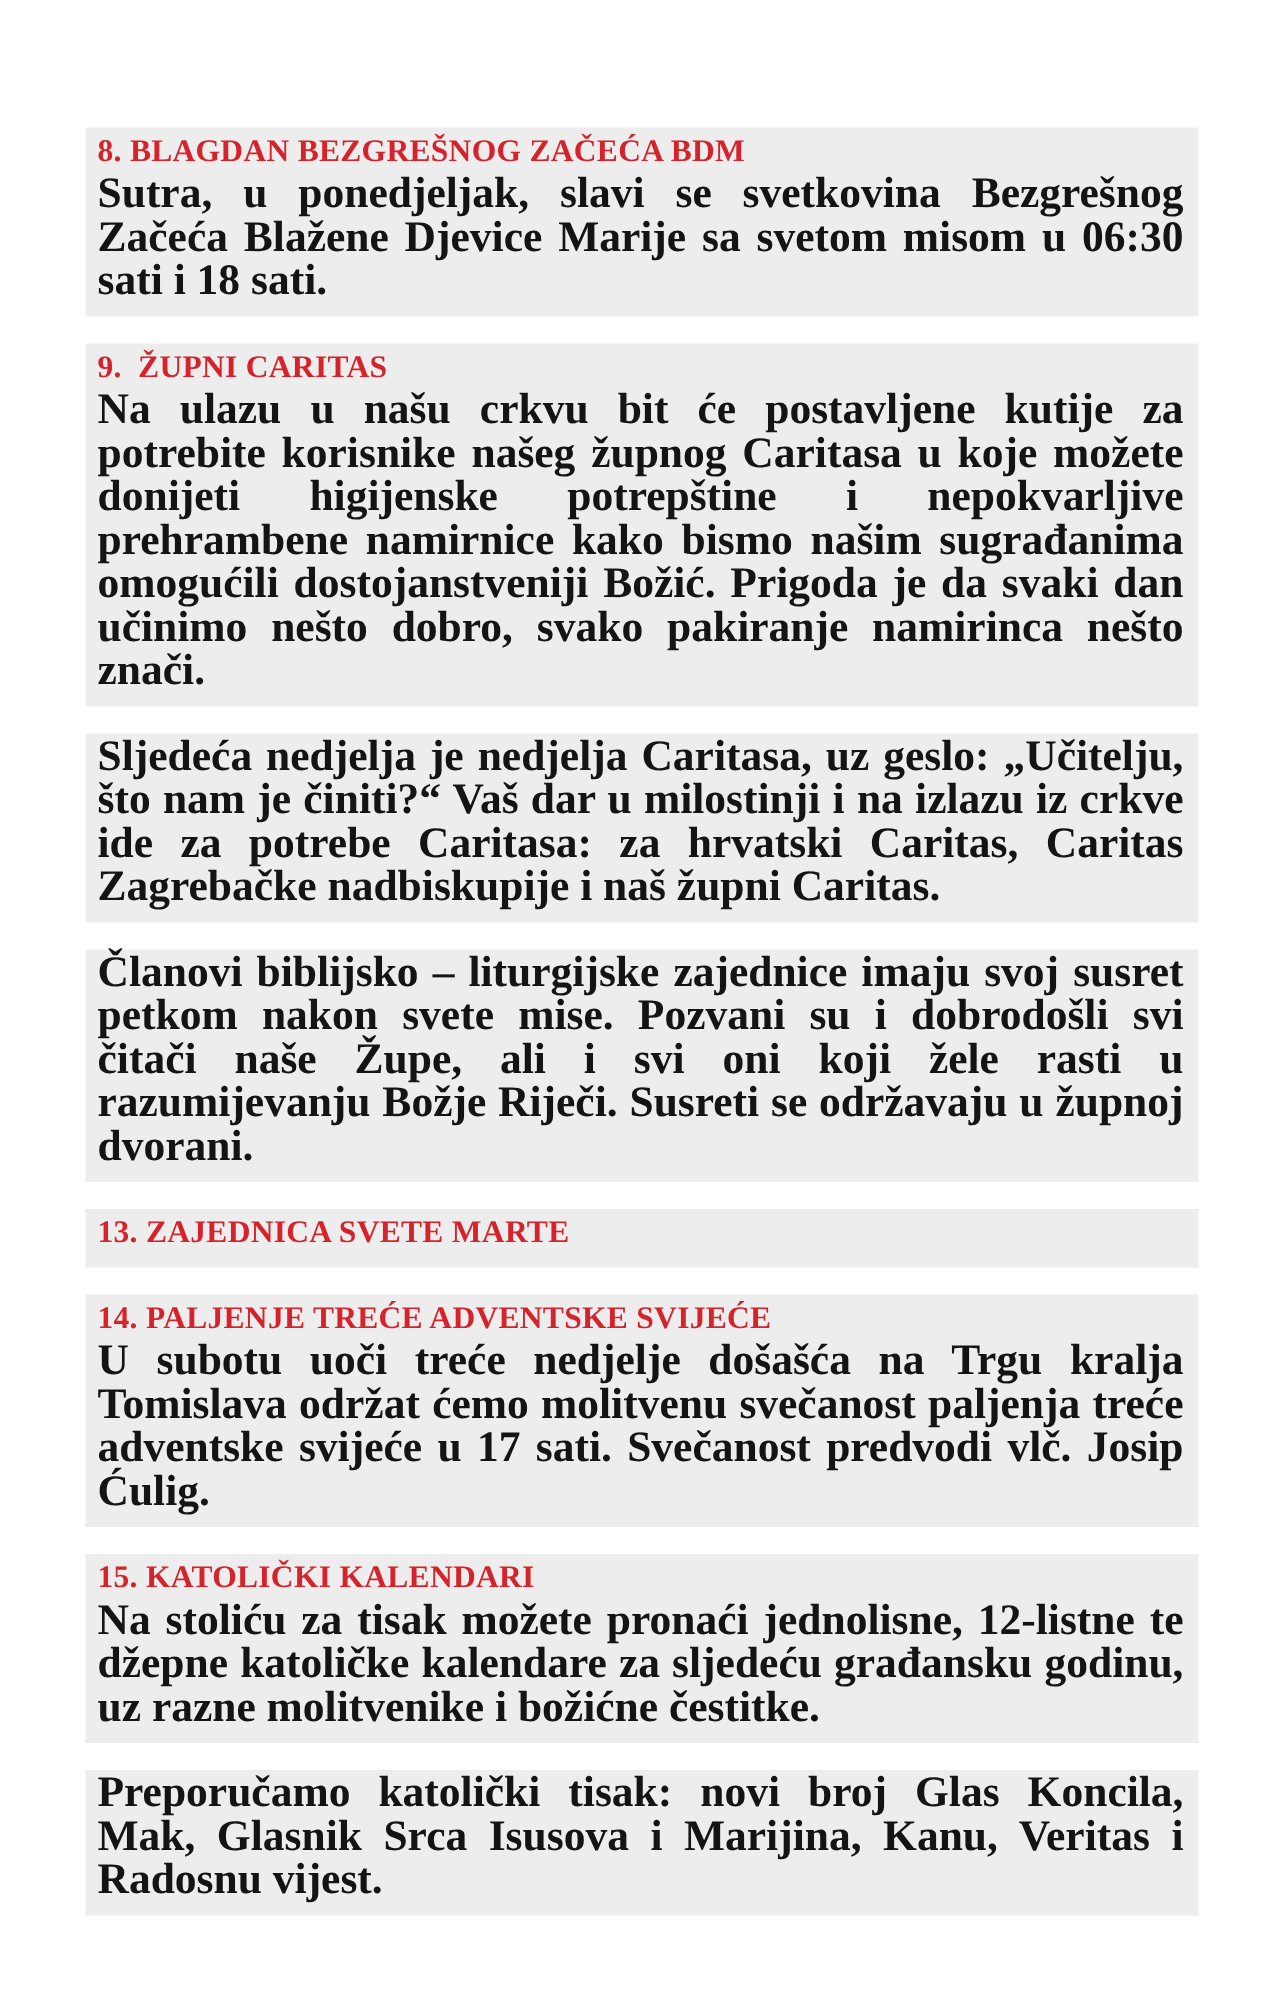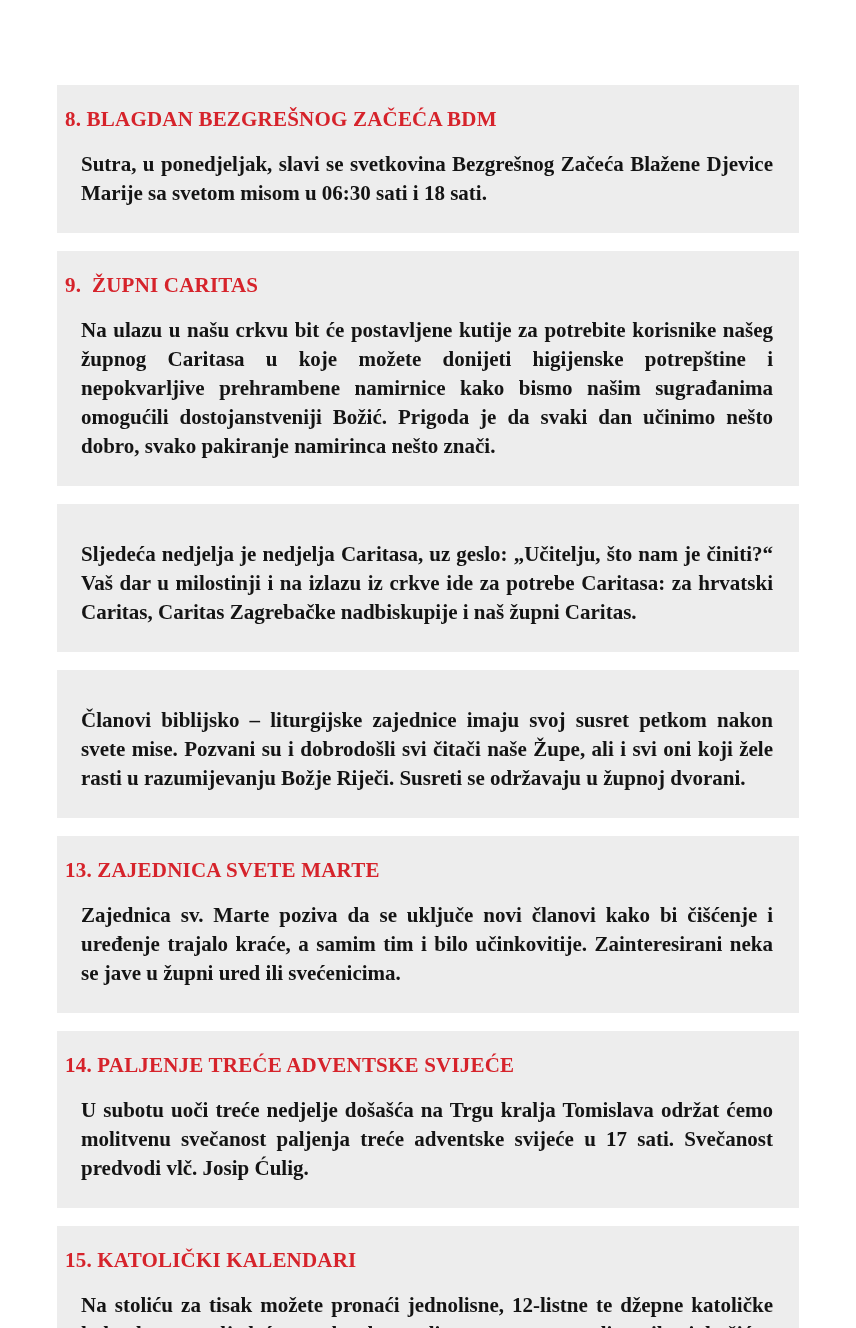--- a/index.html
+++ b/index.html
@@ -15,35 +15,35 @@
     overflow: hidden;
   }
   .page {
     box-sizing: border-box;
     width: 856px;
     height: 1328px;
     padding: 85px 57px 0 57px;
   }
   .announcement {
     background: #ededed;
-    padding: 20px 10px 9px 8px;
+    padding: 1px 10px 9px 8px;
     margin-bottom: 18px;
   }
   .announcement h2 {
     margin: 0;
     color: #d6232b;
     font-size: 21px;
     font-weight: bold;
     line-height: 29px;
     letter-spacing: 0.2px;
   }
   .announcement p {
-    margin: 16px;
+    margin: 0;
     color: #141414;
-    font-size: 21px;
+    font-size: 29px;
     font-weight: bold;
     line-height: 29px;
     text-align: justify;
   }
 </style>
 </head>
 <body>
 
 <main class="page">
   <div>
@@ -62,21 +62,20 @@
         <p>Sljedeća nedjelja je nedjelja Caritasa, uz geslo: „Učitelju, što nam je činiti?“ Vaš dar u milostinji i na izlazu iz crkve ide za potrebe Caritasa: za hrvatski Caritas, Caritas Zagrebačke nadbiskupije i naš župni Caritas.</p>
       </section>
 
 
       <section class="announcement">
         <p>Članovi biblijsko – liturgijske zajednice imaju svoj susret petkom nakon svete mise. Pozvani su i dobrodošli svi čitači naše Župe, ali i svi oni koji žele rasti u razumijevanju Božje Riječi. Susreti se održavaju u župnoj dvorani.</p>
       </section>
 
       <section class="announcement">
         <h2>13. ZAJEDNICA SVETE MARTE</h2>
-        <p>Zajednica sv. Marte poziva da se uključe novi članovi kako bi čišćenje i uređenje trajalo kraće, a samim tim i bilo učinkovitije. Zainteresirani neka se jave u župni ured ili svećenicima.</p>
       </section>
 
       <section class="announcement">
         <h2>14. PALJENJE TREĆE ADVENTSKE SVIJEĆE</h2>
         <p>U subotu uoči treće nedjelje došašća na Trgu kralja Tomislava održat ćemo molitvenu svečanost paljenja treće adventske svijeće u 17 sati. Svečanost predvodi vlč. Josip Ćulig.</p>
       </section>
 
       <section class="announcement">
         <h2>15. KATOLIČKI KALENDARI</h2>
         <p>Na stoliću za tisak možete pronaći jednolisne, 12-listne te džepne katoličke kalendare za sljedeću građansku godinu, uz razne molitvenike i božićne čestitke.</p>

